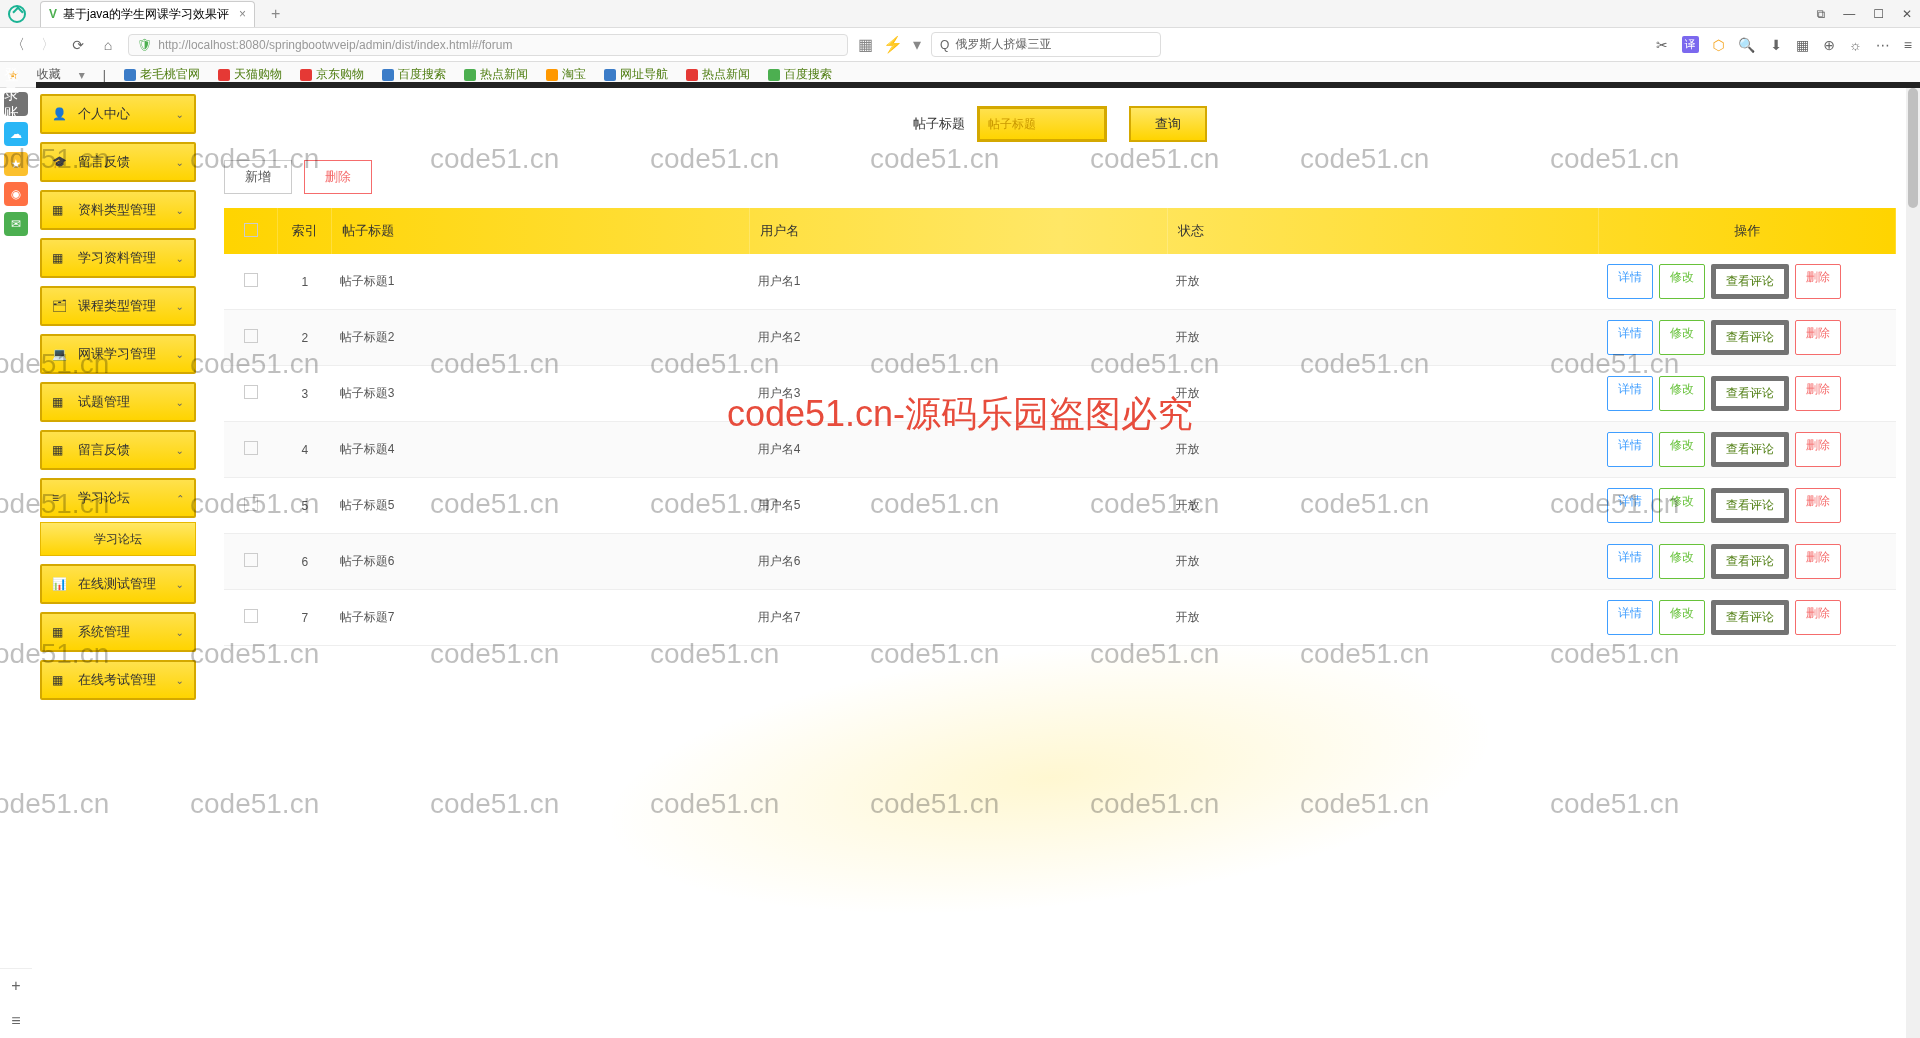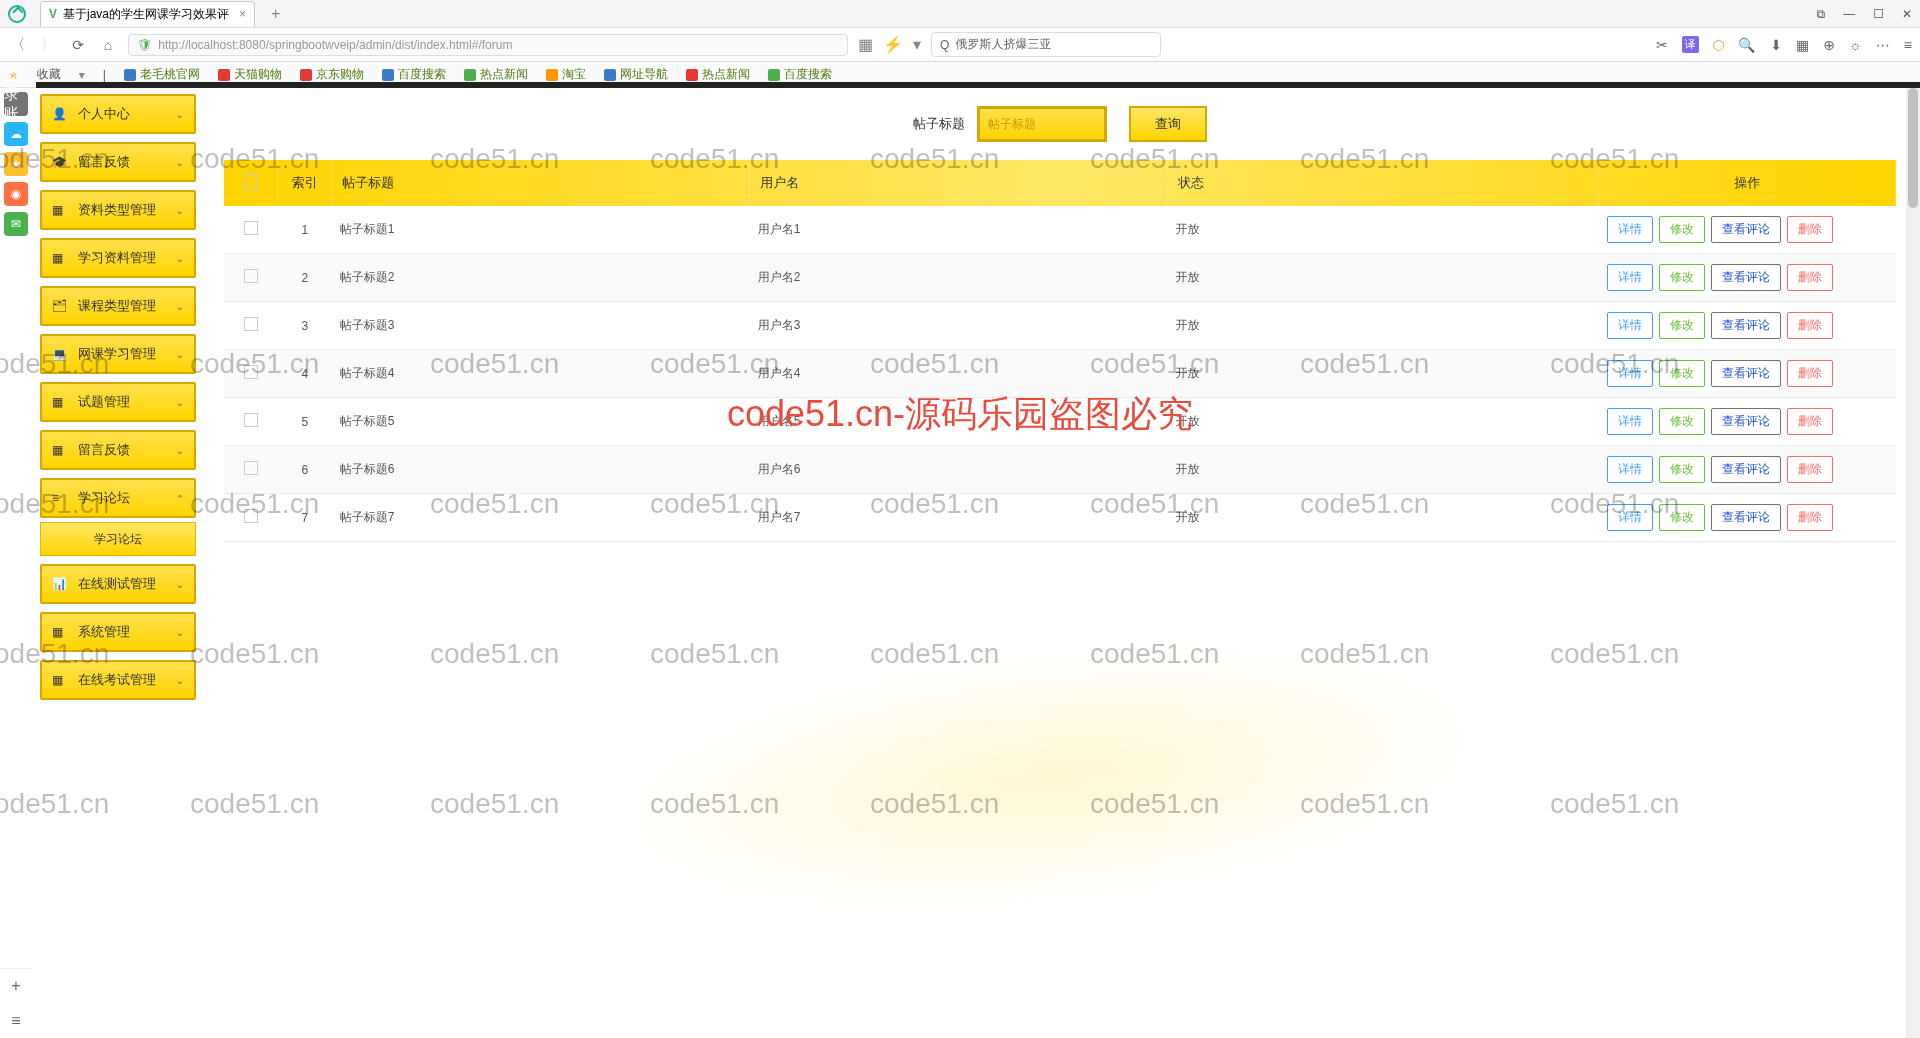--- a/index.html
+++ b/index.html
@@ -70,21 +70,21 @@
 th.left { text-align: left; padding-left: 10px; }
 tbody tr { border-bottom: 1px solid #eee; }
 tbody tr:nth-child(even) { background: #fafafa; }
 td { padding: 10px 8px; font-size: 12px; color: #555; vertical-align: middle; }
 td.center { text-align: center; }
 .chk { width: 14px; height: 14px; border: 1px solid #ccc; display: inline-block; cursor: pointer; }
 .op-btns { display: flex; flex-wrap: wrap; gap: 6px; justify-content: flex-start; }
 .op-btn { padding: 4px 10px; font-size: 12px; border-radius: 2px; cursor: pointer; background: #fff; }
 .op-detail { border: 1px solid #409eff; color: #409eff; }
 .op-edit { border: 1px solid #67c23a; color: #67c23a; }
-.op-view { border: 1px solid #737373; color: #1d4ed8; }
+.op-view { border: 5px solid #737373; color: #4d7c0f; }
 .op-del { border: 1px solid #f56c6c; color: #f56c6c; }
 
 
 .watermark-grid { position: absolute; inset: 88px 0 0 0; pointer-events: none; z-index: 5; }
 .wm { position: absolute; color: rgba(0,0,0,0.25); font-size: 28px; font-weight: 300; white-space: nowrap; }
 .wm-main { position: absolute; left: 50%; top: 390px; transform: translateX(-50%); color: #e74c3c; font-size: 36px; font-weight: 500; z-index: 6; pointer-events: none; white-space: nowrap; }
 
 
 .swoosh { position: absolute; left: 400px; top: 560px; width: 900px; height: 260px; background: radial-gradient(ellipse at center, rgba(255,212,0,0.18) 0%, rgba(255,212,0,0) 70%); transform: rotate(-6deg); pointer-events: none; z-index: 0; }
 
@@ -263,20 +263,24 @@
     </div>
   <div class="content">
     <div class="swoosh"></div>
 
     <div class="search-row">
       <label>帖子标题</label>
       <input placeholder="帖子标题" style="">
       <button class="btn-query">查询</button>
     </div>
 
+    <div class="action-row">
+      <button class="btn-plain">新增</button>
+      <button class="btn-danger-outline">删除</button>
+    </div>
 
     <table>
       <thead>
         <tr>
           <th style="width:40px"><span class="chk"></span></th>
           <th style="width:40px">索引</th>
           <th class="left" style="width:310px">帖子标题</th>
           <th class="left" style="width:310px">用户名</th>
           <th class="left" style="width:320px">状态</th>
           <th style="width:220px">操作</th>

